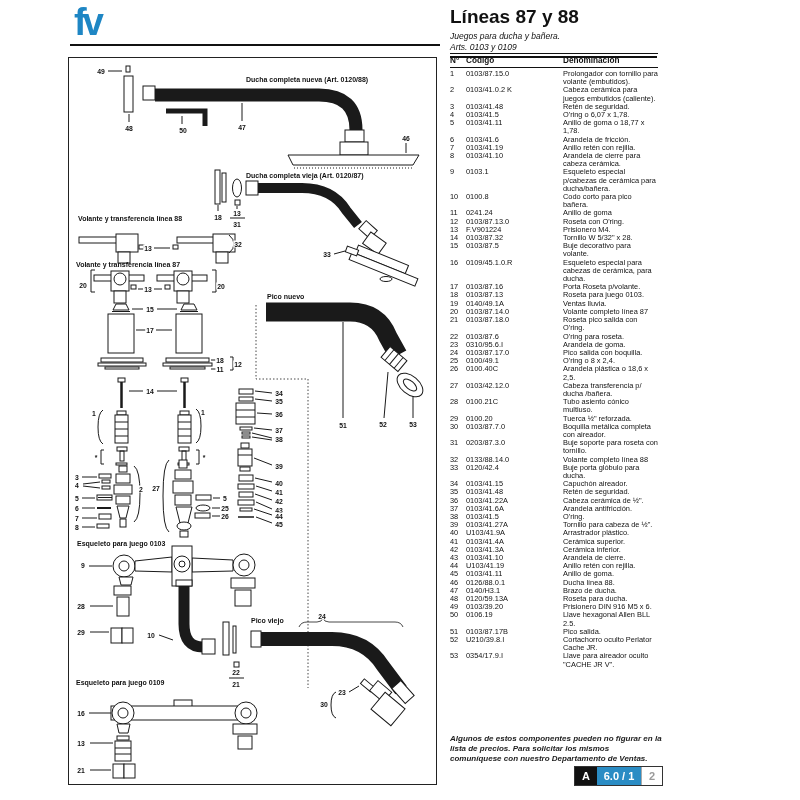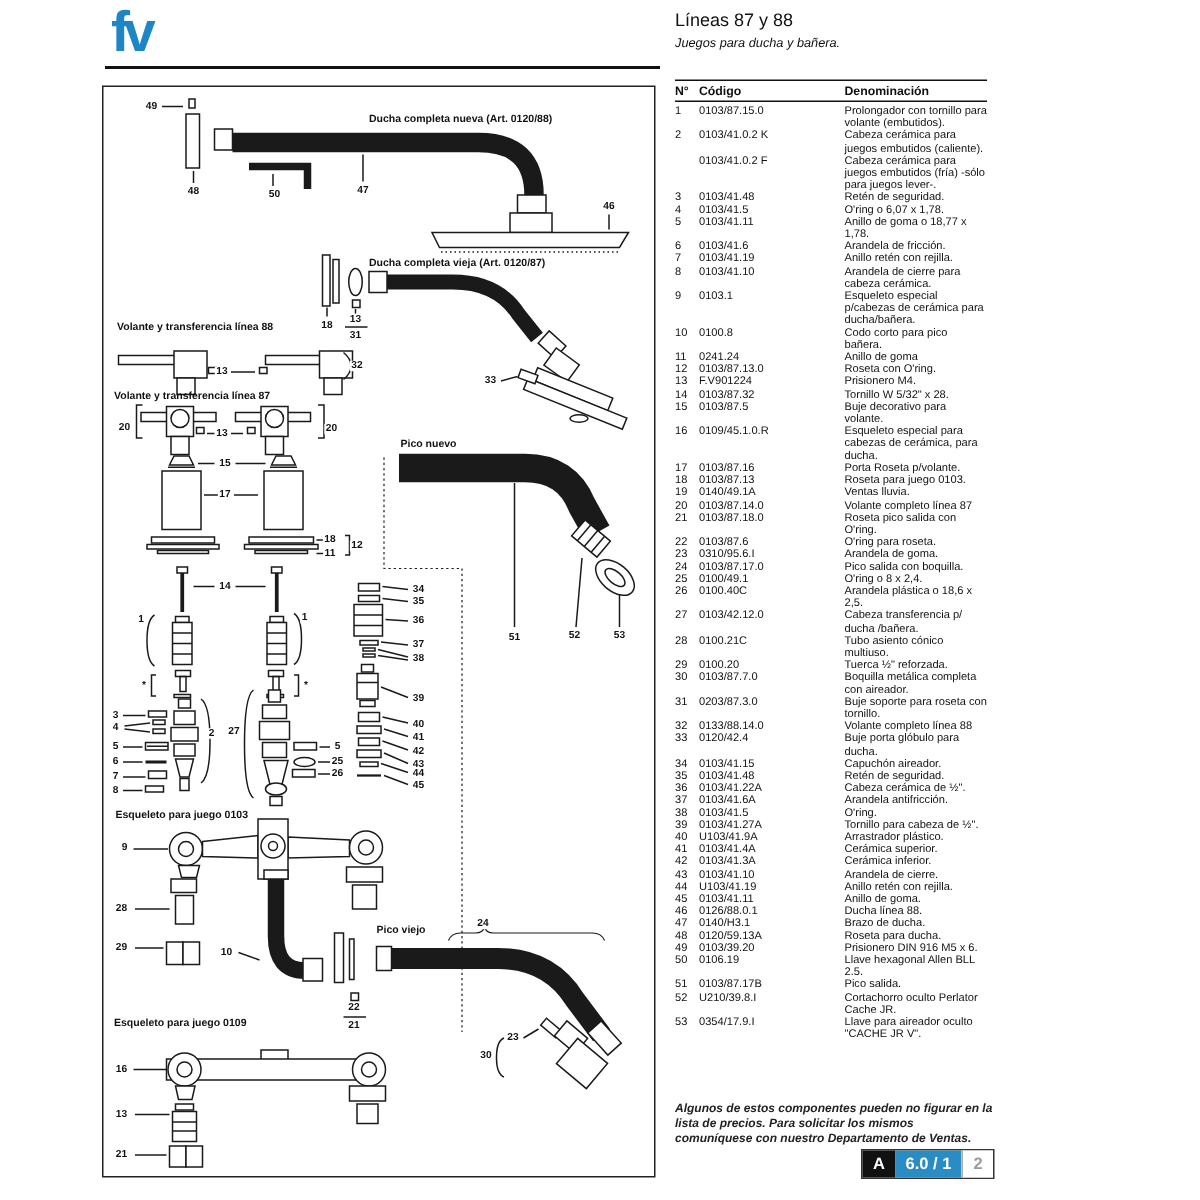--- a/index.html
+++ b/index.html
@@ -1,21 +1,21 @@
 <!DOCTYPE html>
 <html style="--accent: #2a8cc4; --logo-blue: #1e86c4;"><head>
 <meta charset="utf-8">
 <style>
   :root { --accent:#2a8cc4; --logo-blue:#1e86c4; }
   html,body{margin:0;padding:0;}
   body{width:800px;height:800px;background:#fff;font-family:"Liberation Sans",sans-serif;color:#111;position:relative;overflow:hidden;}
   #logo{position:absolute;left:74px;top:0px;font-size:38px;font-weight:bold;color:var(--logo-blue);letter-spacing:-4px;line-height:44px;}
   #logo-rule{position:absolute;left:70px;top:44px;width:370px;height:2px;background:#111;}
   #hdr{position:absolute;left:450px;top:6px;width:207px;}
-  #hdr .t{font-size:12px;font-weight:normal;}
+  #hdr .t{font-size:19px;font-weight:bold;}
   #hdr .s{font-size:8.5px;font-style:italic;margin-top:3px;}
   #hdr .a{font-size:8.5px;font-style:italic;margin-top:1px;padding-bottom:4px;border-bottom:2px solid #111;}
   #tbl{position:absolute;left:450px;top:53px;width:208px;font-size:7.4px;line-height:8.2px;}
   .thead{display:grid;grid-template-columns:16px 97px 95px;font-weight:bold;font-size:8.2px;line-height:10px;border-top:1.5px solid #111;border-bottom:1.5px solid #111;padding:1.5px 0;}
   #table-rows{margin-top:2px;}
   .trow{display:grid;grid-template-columns:16px 97px 95px;}
   .tc{white-space:normal;}
   #dbox{position:absolute;left:68px;top:57px;width:369px;height:728px;border:1.2px solid #222;box-sizing:border-box;}
   #diagram-svg{position:absolute;left:0;top:0;}
   #diagram-overlay{position:absolute;left:0;top:0;width:100%;height:100%;}
@@ -30,43 +30,39 @@
 </style>
 </head>
 <body>
 
 <div id="logo">fv</div>
 <div id="logo-rule"></div>
 
 <div id="hdr">
   <div class="t">Líneas 87 y 88</div>
   <div class="s">Juegos para ducha y bañera.</div>
+  <div class="a">Arts. 0103 y 0109</div>
 </div>
 
 <div id="tbl">
   <div class="thead">
     <div>N°</div>
     <div>Código</div>
     <div>Denominación</div>
   </div>
   <div id="table-rows">
       <div class="trow">
         <div class="tc num">1</div>
         <div class="tc code">0103/87.15.0</div>
         <div class="tc desc">Prolongador con tornillo para volante (embutidos).</div>
       </div>
       <div class="trow">
         <div class="tc num">2</div>
         <div class="tc code">0103/41.0.2 K</div>
         <div class="tc desc">Cabeza cerámica para juegos embutidos (caliente).</div>
-      </div>
-      <div class="trow">
-        <div class="tc num"></div>
-        <div class="tc code">0103/41.0.2 F</div>
-        <div class="tc desc">Cabeza cerámica para juegos embutidos (fría) -sólo para juegos lever-.</div>
       </div>
       <div class="trow">
         <div class="tc num">3</div>
         <div class="tc code">0103/41.48</div>
         <div class="tc desc">Retén de seguridad.</div>
       </div>
       <div class="trow">
         <div class="tc num">4</div>
         <div class="tc code">0103/41.5</div>
         <div class="tc desc">O'ring o 6,07 x 1,78.</div>

